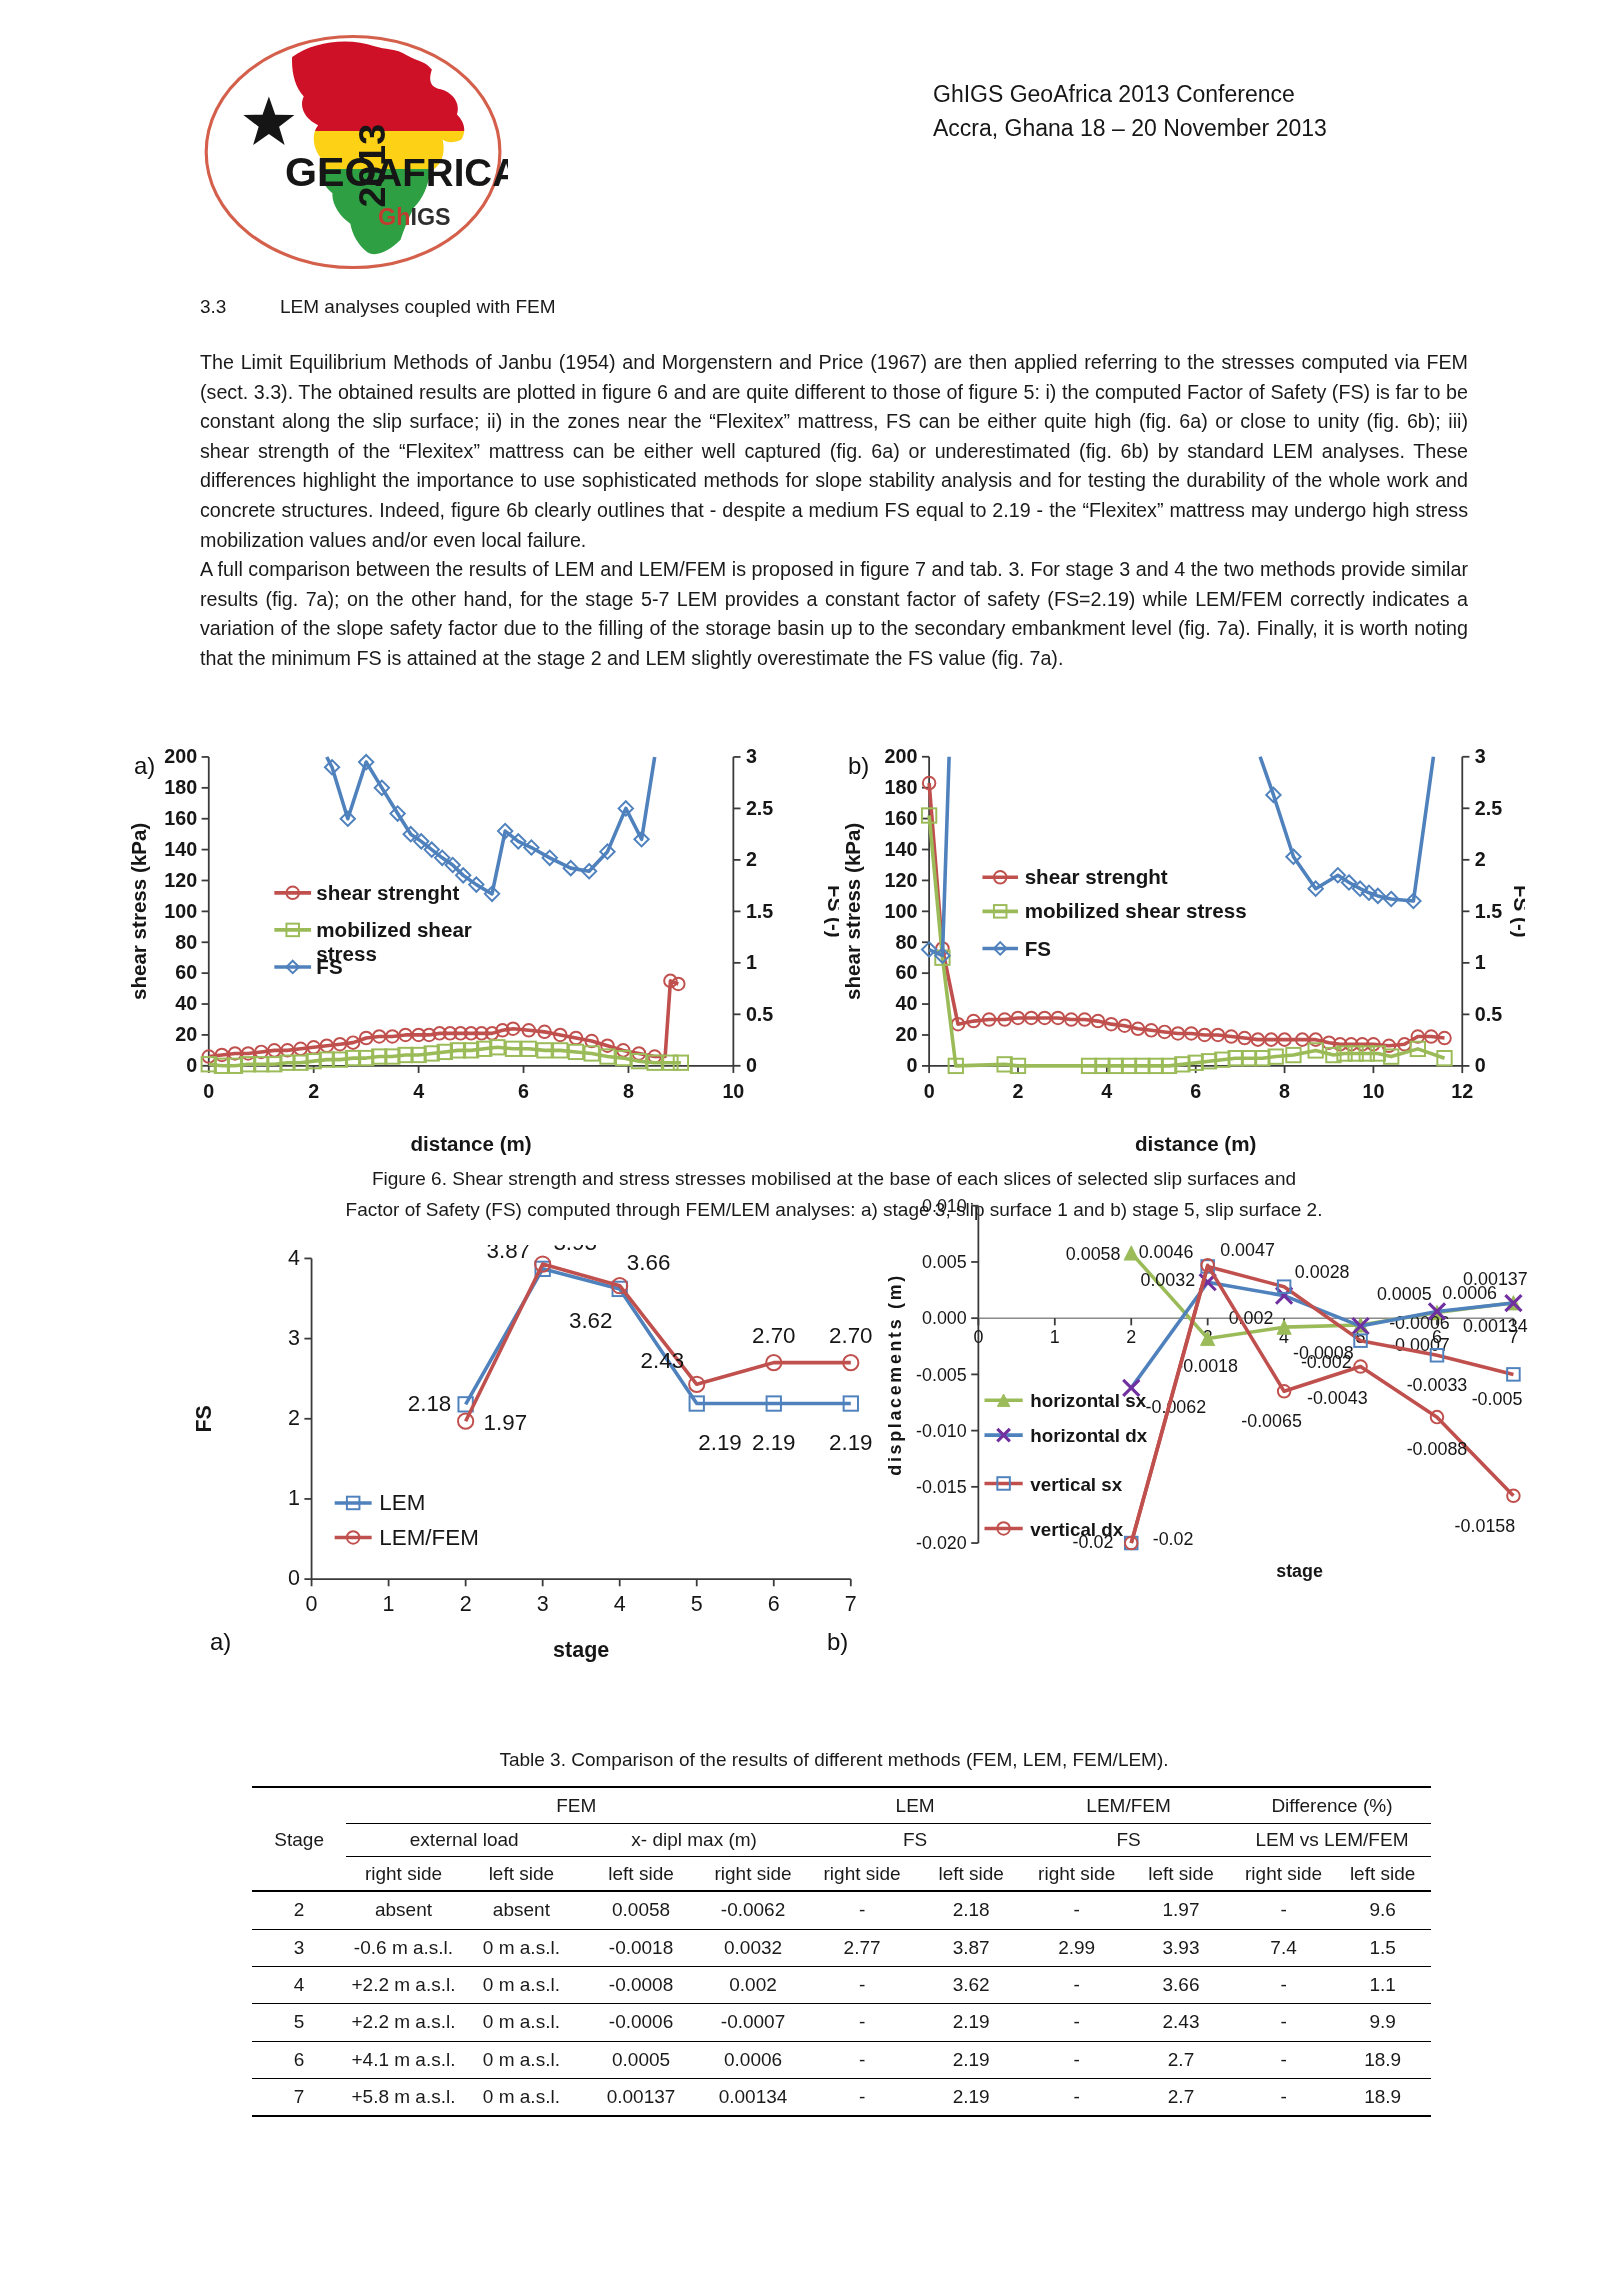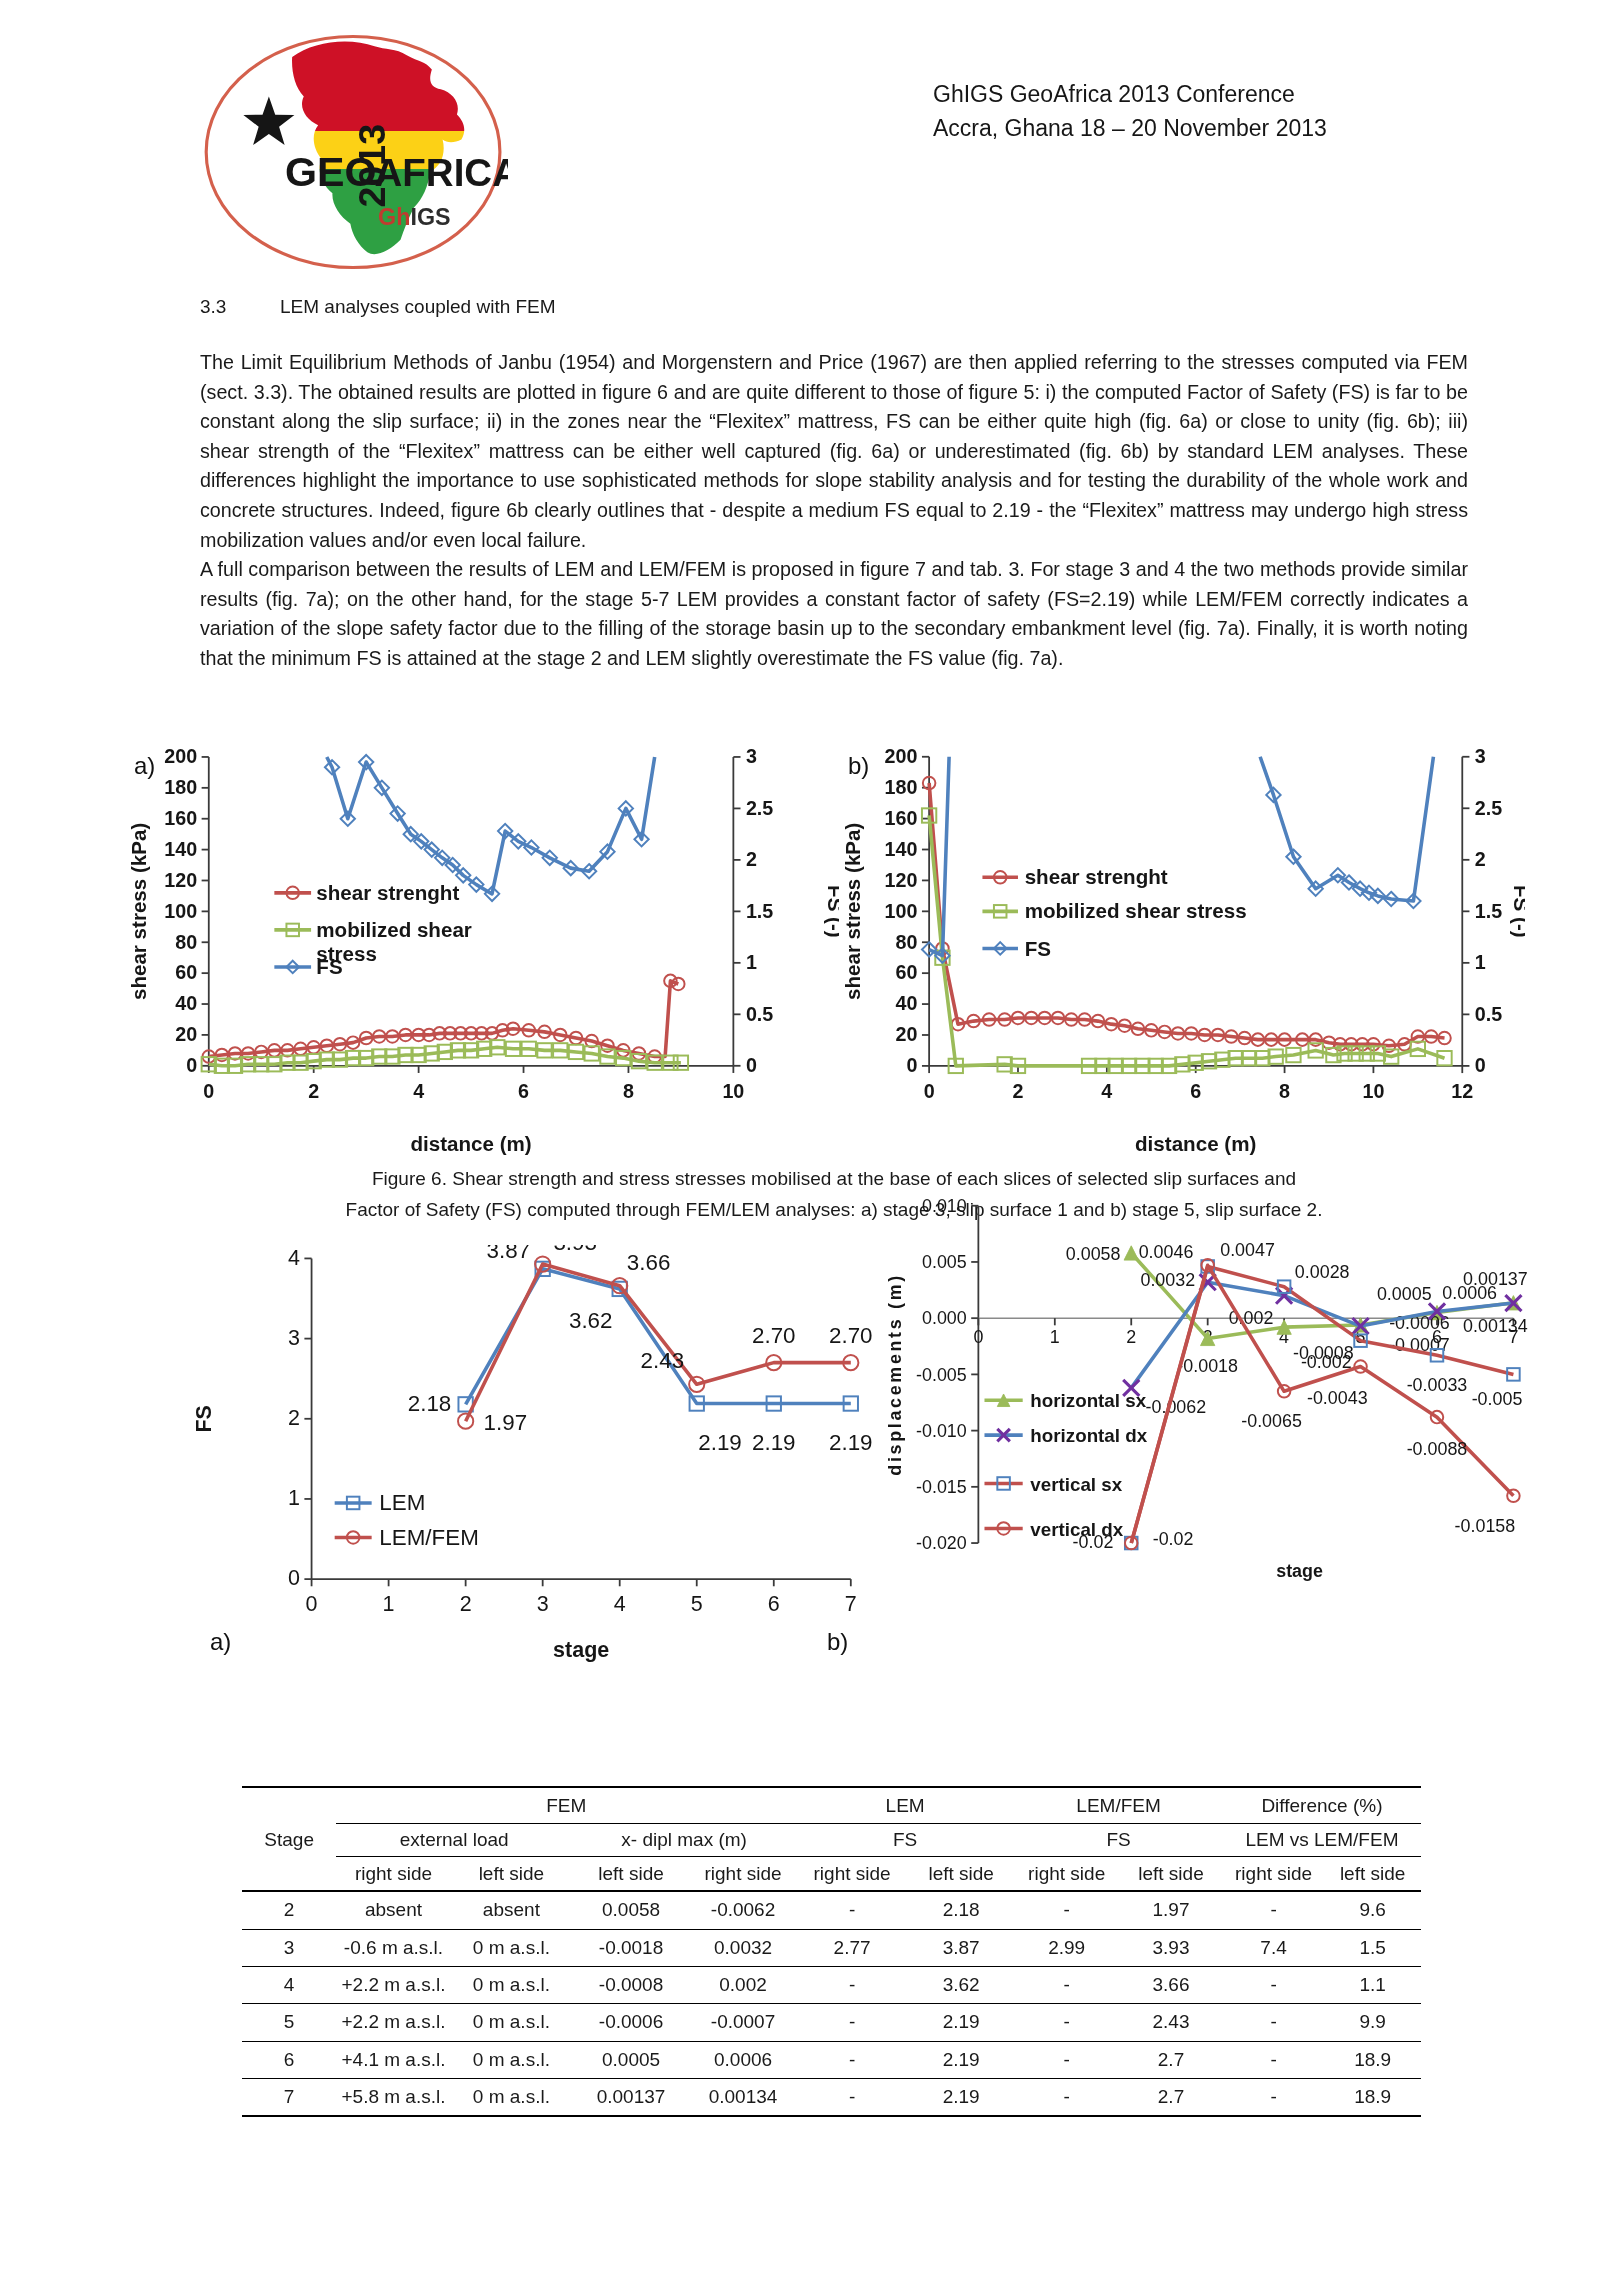--- a/index.html
+++ b/index.html
@@ -18,21 +18,21 @@
   
   #bodytext{left:200px;top:348px;width:1268px;font-size:19.7px;line-height:29.6px;text-align:justify;}
   #bodytext p{margin:0;}
   
   .caption{left:200px;width:1268px;text-align:center;font-size:19px;line-height:31px;white-space:pre-line;}
   #fig6-caption{top:1163px;}
   #fig7-caption{top:1661px;}
   #table3-caption{top:1744px;}
   .panel-label{font-size:24px;color:#111;}
   
-  #table3-wrap{left:242px;top:1786px;width:1179px;}
+  #table3-wrap{left:252px;top:1786px;width:1179px;}
   table.tbl{width:100%;border-collapse:collapse;font-size:19px;
     border-top:2.7px solid #000;border-bottom:2.7px solid #000;}
   table.tbl td{text-align:center;padding:5.4px 1.8px;white-space:nowrap;}
   table.tbl tr.grow td{padding:7.2px 1.8px 5.4px 1.8px;}
   table.tbl td.hb{border-bottom:1.8px solid #000;}
   table.tbl tr.siderow td{border-bottom:2.7px solid #000;}
   table.tbl tbody td{border-bottom:1.8px solid #000;padding:7.2px 1.8px;}
   table.tbl tbody tr:last-child td{border-bottom:none;}
   .chart-mount{position:absolute;}
   svg text{fill:#161616;}
@@ -617,20 +617,21 @@
           <rect x="126.19142857142856" y="315.3966666666667" width="14" height="14" stroke="#4F81BD" stroke-width="2.2" fill="none"></rect>
           <text x="163.0914285714286" y="330.3966666666667" text-anchor="start" font-size="21" font-weight="700">vertical sx</text>
           <line x1="111.83428571428571" y1="372.66333333333336" x2="154.54857142857142" y2="372.66333333333336" stroke="#C0504D" stroke-width="4"></line>
           <circle cx="133.19142857142856" cy="372.66333333333336" r="7" stroke="#C0504D" stroke-width="2.2" fill="none"></circle>
           <text x="163.0914285714286" y="380.66333333333336" text-anchor="start" font-size="21" font-weight="700">vertical dx</text>
         </g>
       </svg></div>
   <div class="abs panel-label" style="left:210px;top:1628px;">a)</div>
   <div class="abs panel-label" style="left:827px;top:1628px;">b)</div>
 
+  <div class="abs caption" id="table3-caption">Table 3. Comparison of the results of different methods (FEM, LEM, FEM/LEM).</div>
   <div class="abs" id="table3-wrap">
     <table class="tbl" id="table3">
         <colgroup>
           <col style="width: 8%;">
           <col style="width: 9.7%;">
           <col style="width: 10.3%;">
           <col style="width: 10%;">
           <col style="width: 9%;">
           <col style="width: 9.5%;">
           <col style="width: 9%;">

